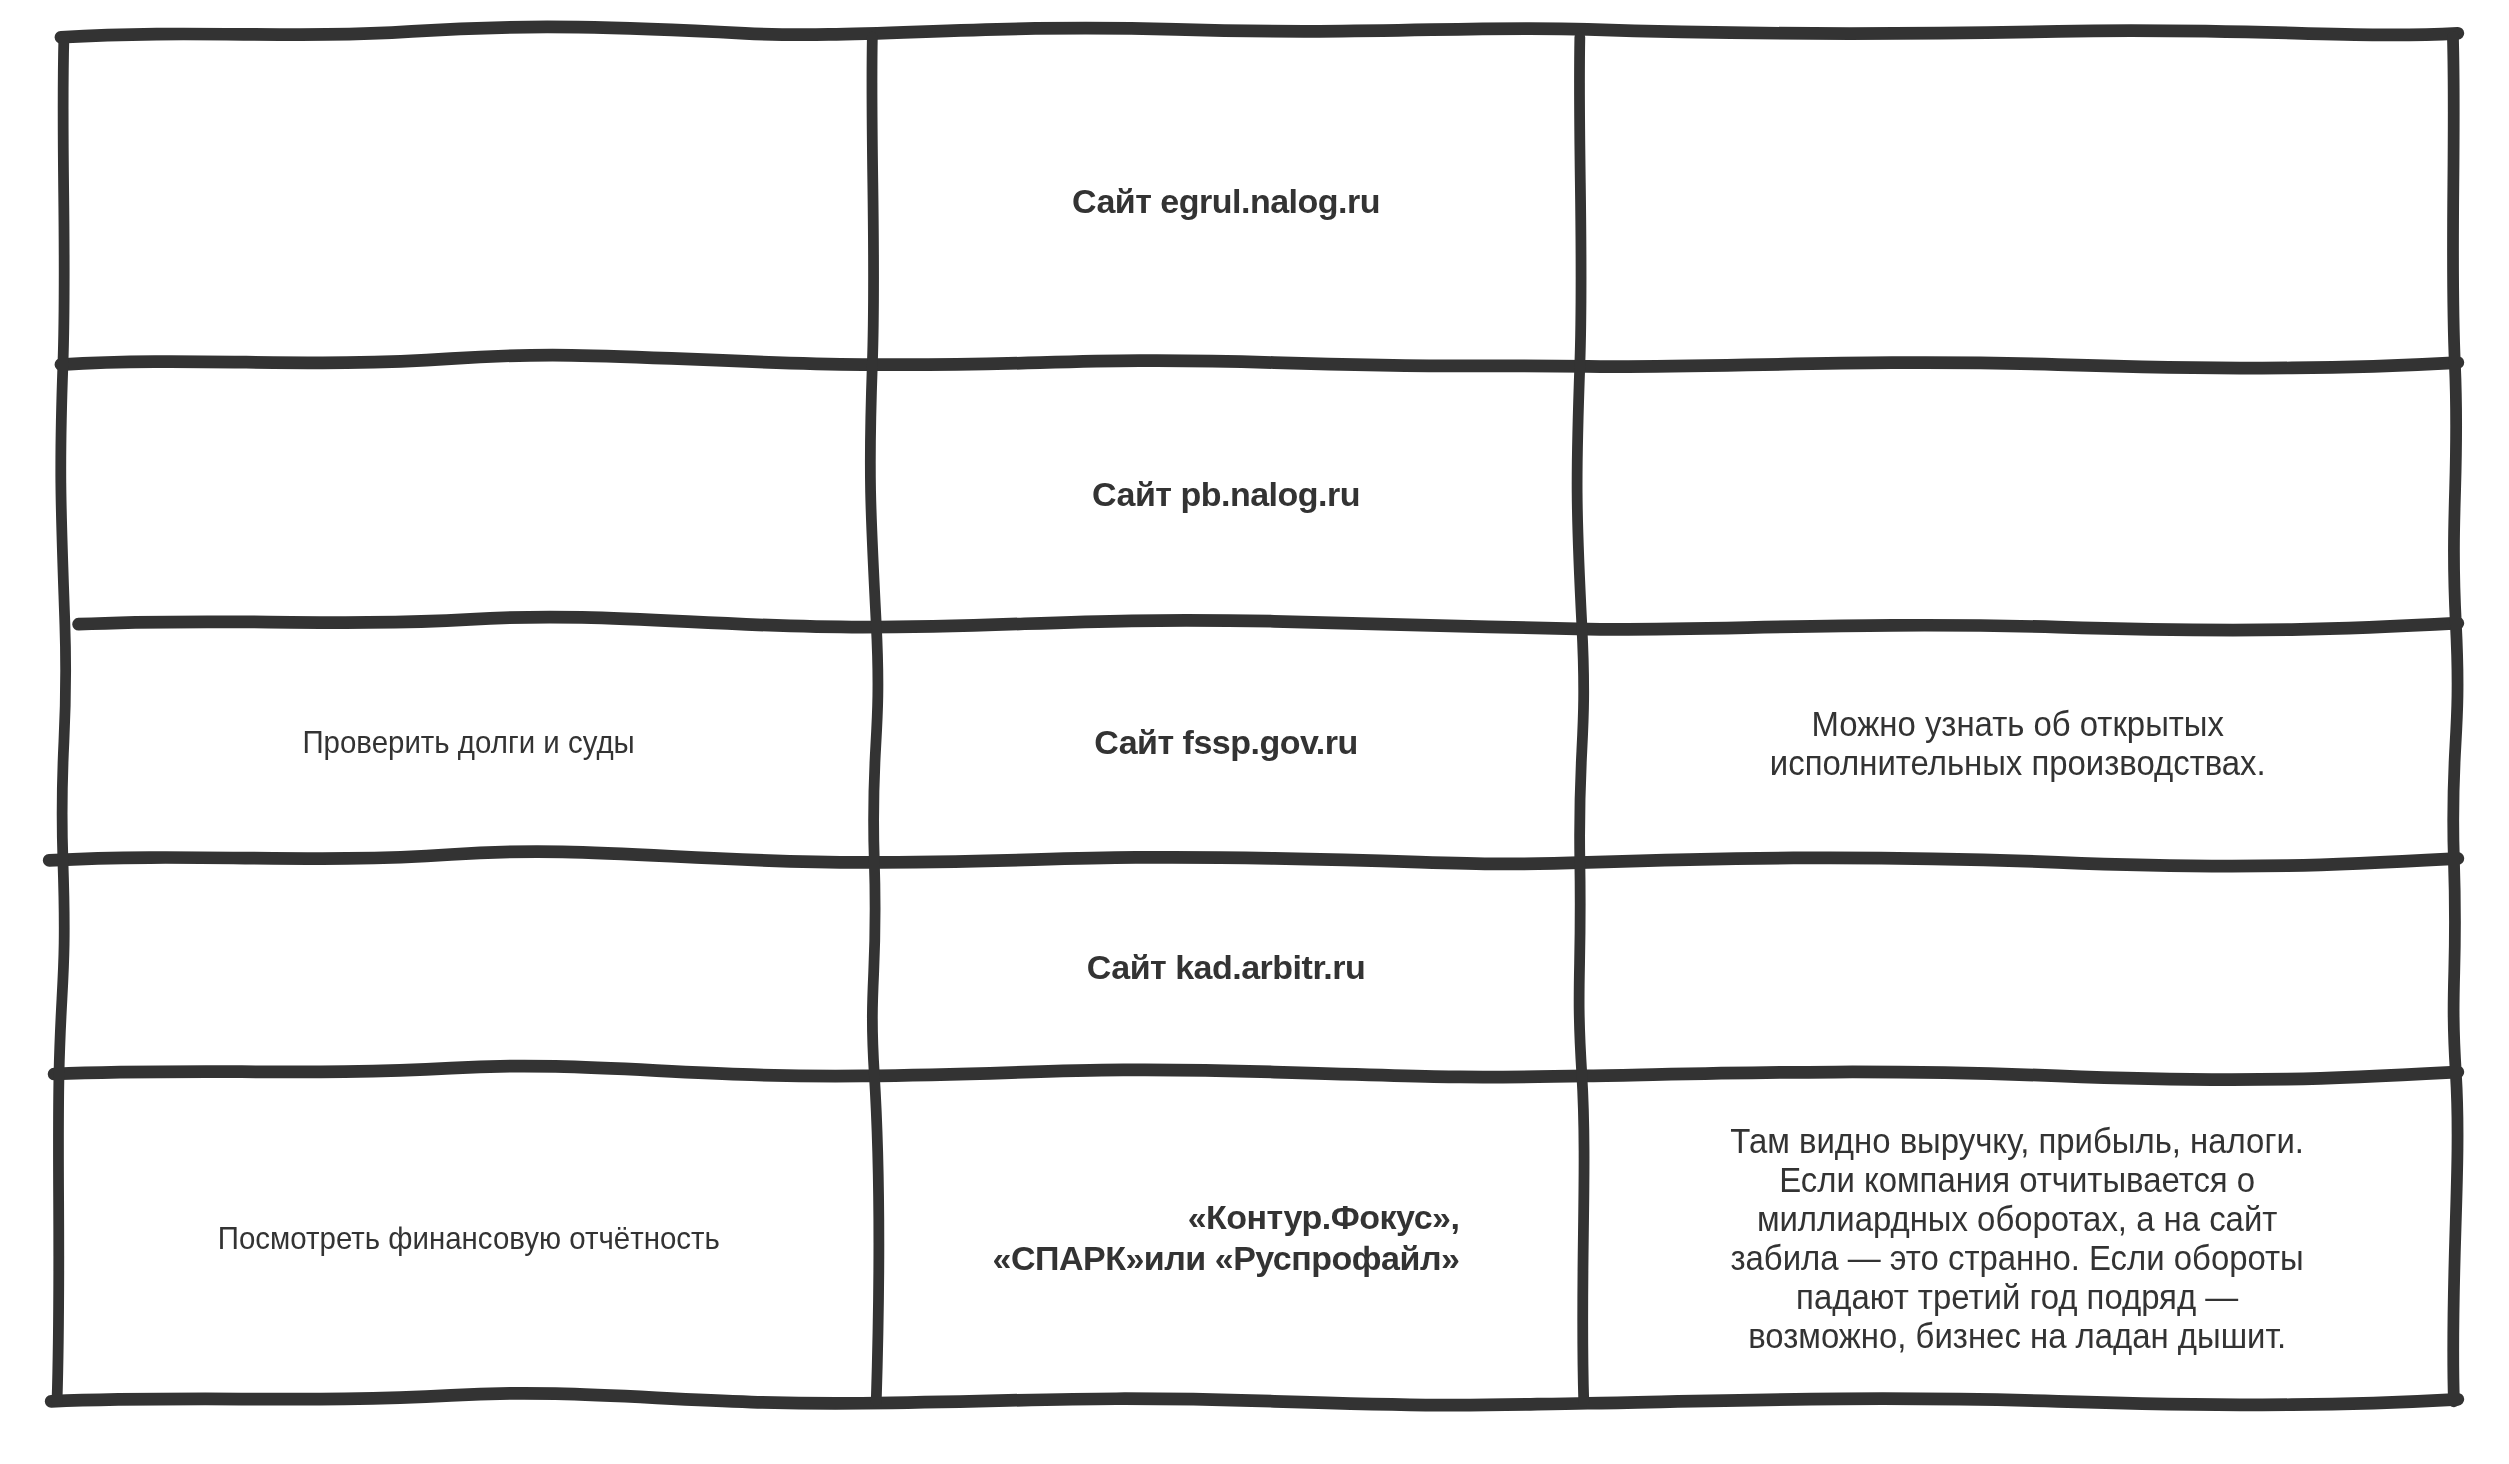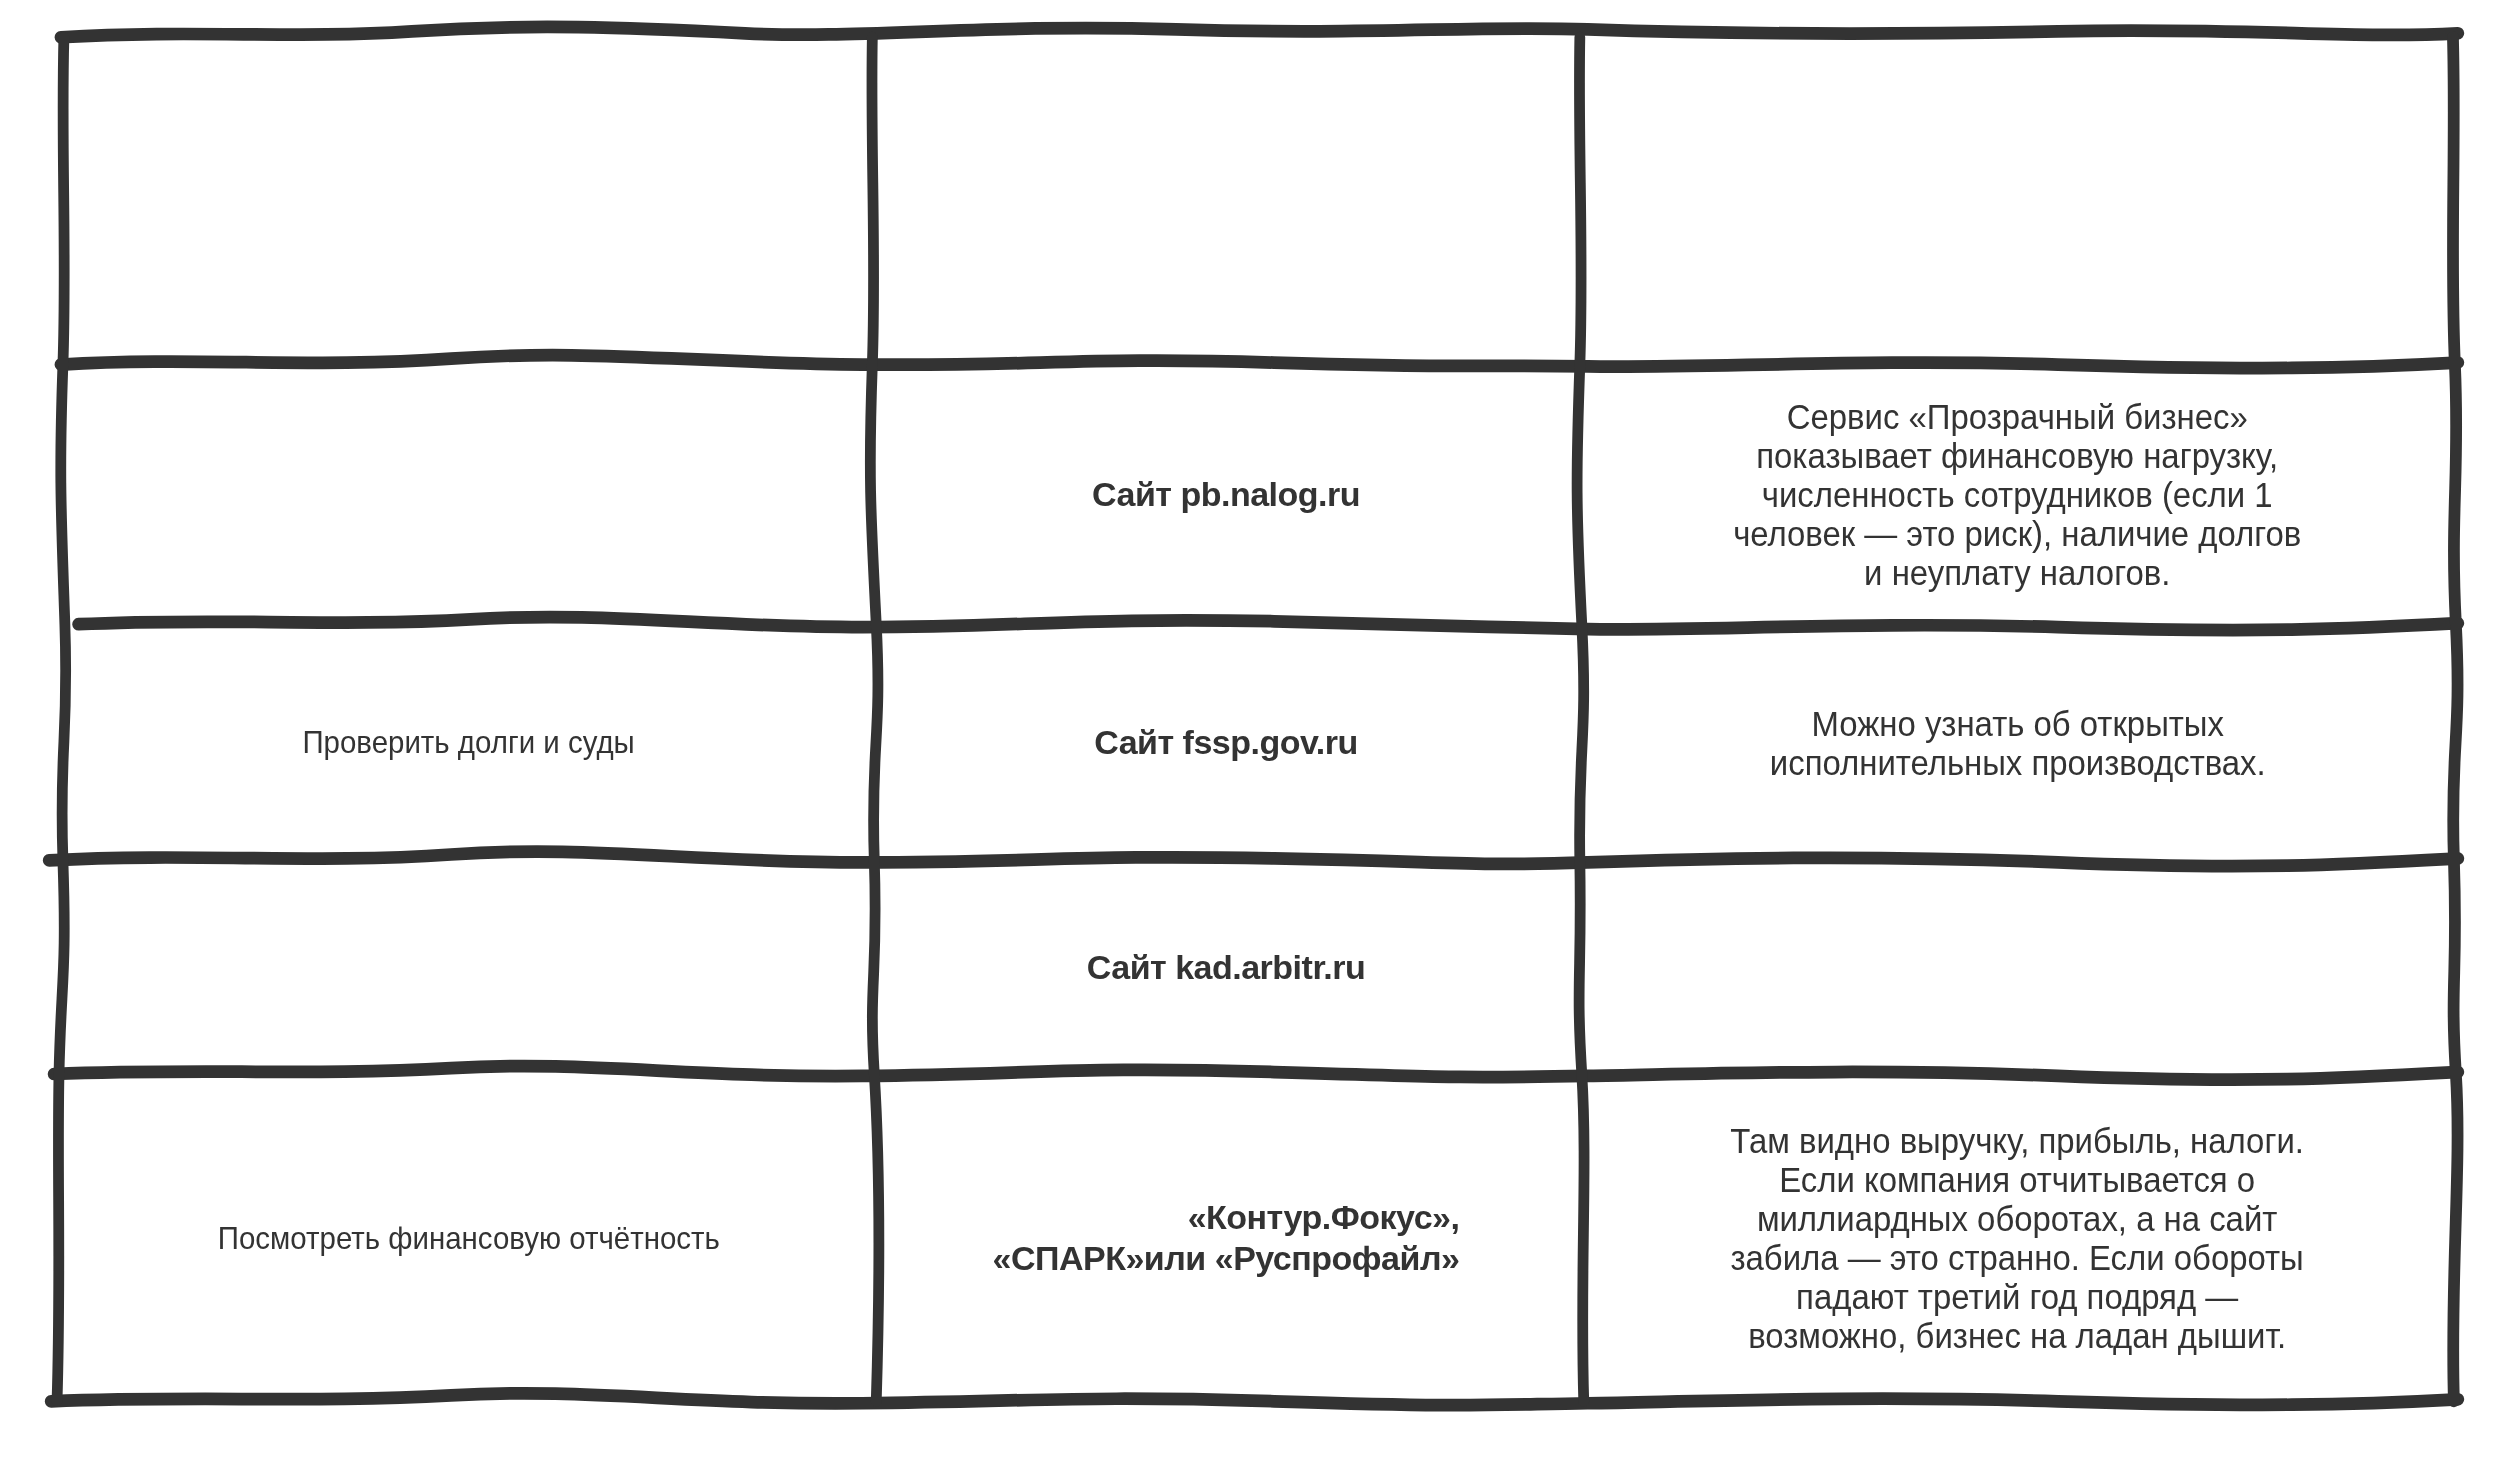--- a/index.html
+++ b/index.html
@@ -28,30 +28,26 @@
     <path stroke-width="13" d="M50 878 C200 870 320 882 460 872 S700 880 880 880 S1100 872 1300 876 S1500 884 1620 880 S1900 872 2100 880 S2400 882 2508 876"></path>
     <path stroke-width="13" d="M55 1096 C200 1090 320 1098 460 1090 S700 1100 880 1098 S1100 1088 1300 1094 S1500 1100 1620 1098 S1900 1090 2100 1098 S2400 1100 2508 1094"></path>
     <path stroke-width="13" d="M52 1430 C200 1424 320 1432 460 1424 S700 1434 880 1432 S1100 1424 1300 1430 S1500 1434 1620 1432 S1900 1424 2100 1430 S2400 1434 2508 1428"></path>
 
     <path stroke-width="11" d="M65 38 C62 150 68 260 64 372 S62 520 66 637 S60 760 64 878 S62 1000 60 1096 S62 1300 58 1430"></path>
     <path stroke-width="11" d="M890 38 C888 150 894 260 890 372 S888 520 894 637 S888 760 892 878 S886 1000 892 1096 S898 1300 894 1430"></path>
     <path stroke-width="11" d="M1612 38 C1610 150 1616 260 1612 372 S1608 520 1614 637 S1610 760 1612 878 S1608 1000 1614 1096 S1612 1300 1616 1430"></path>
     <path stroke-width="12" d="M2503 38 C2506 150 2500 260 2505 372 S2500 520 2506 637 S2500 760 2504 878 S2500 1000 2506 1096 S2500 1300 2504 1430"></path>
   </svg>
 
+  <div class="cell" style="left:878px; top:43px; width:696px; height:316px;">
+    <span class="txt source">Сайт egrul.nalog.ru</span>
+  </div>
 
   <div class="cell" style="left:878px; top:370px; width:696px; height:249px;">
     <span class="txt source">Сайт pb.nalog.ru</span>
-  </div>
-  <div class="cell" style="left:1586px; top:370px; width:863px; height:249px;">
-    <span class="txt note">Сервис «Прозрачный бизнес»
-показывает финансовую нагрузку,
-численность сотрудников (если 1
-человек — это риск), наличие долгов
-и неуплату налогов.</span>
   </div>
 
   <div class="cell" style="left:69px; top:630px; width:799px; height:225px;text-align:center;">
     <span class="txt task">Проверить долги и суды</span>
   </div>
   <div class="cell" style="left:878px; top:630px; width:696px; height:225px;">
     <span class="txt source">Сайт fssp.gov.ru</span>
   </div>
   <div class="cell" style="left:1586px; top:630px; width:863px; height:225px;">
     <span class="txt note">Можно узнать об открытых

